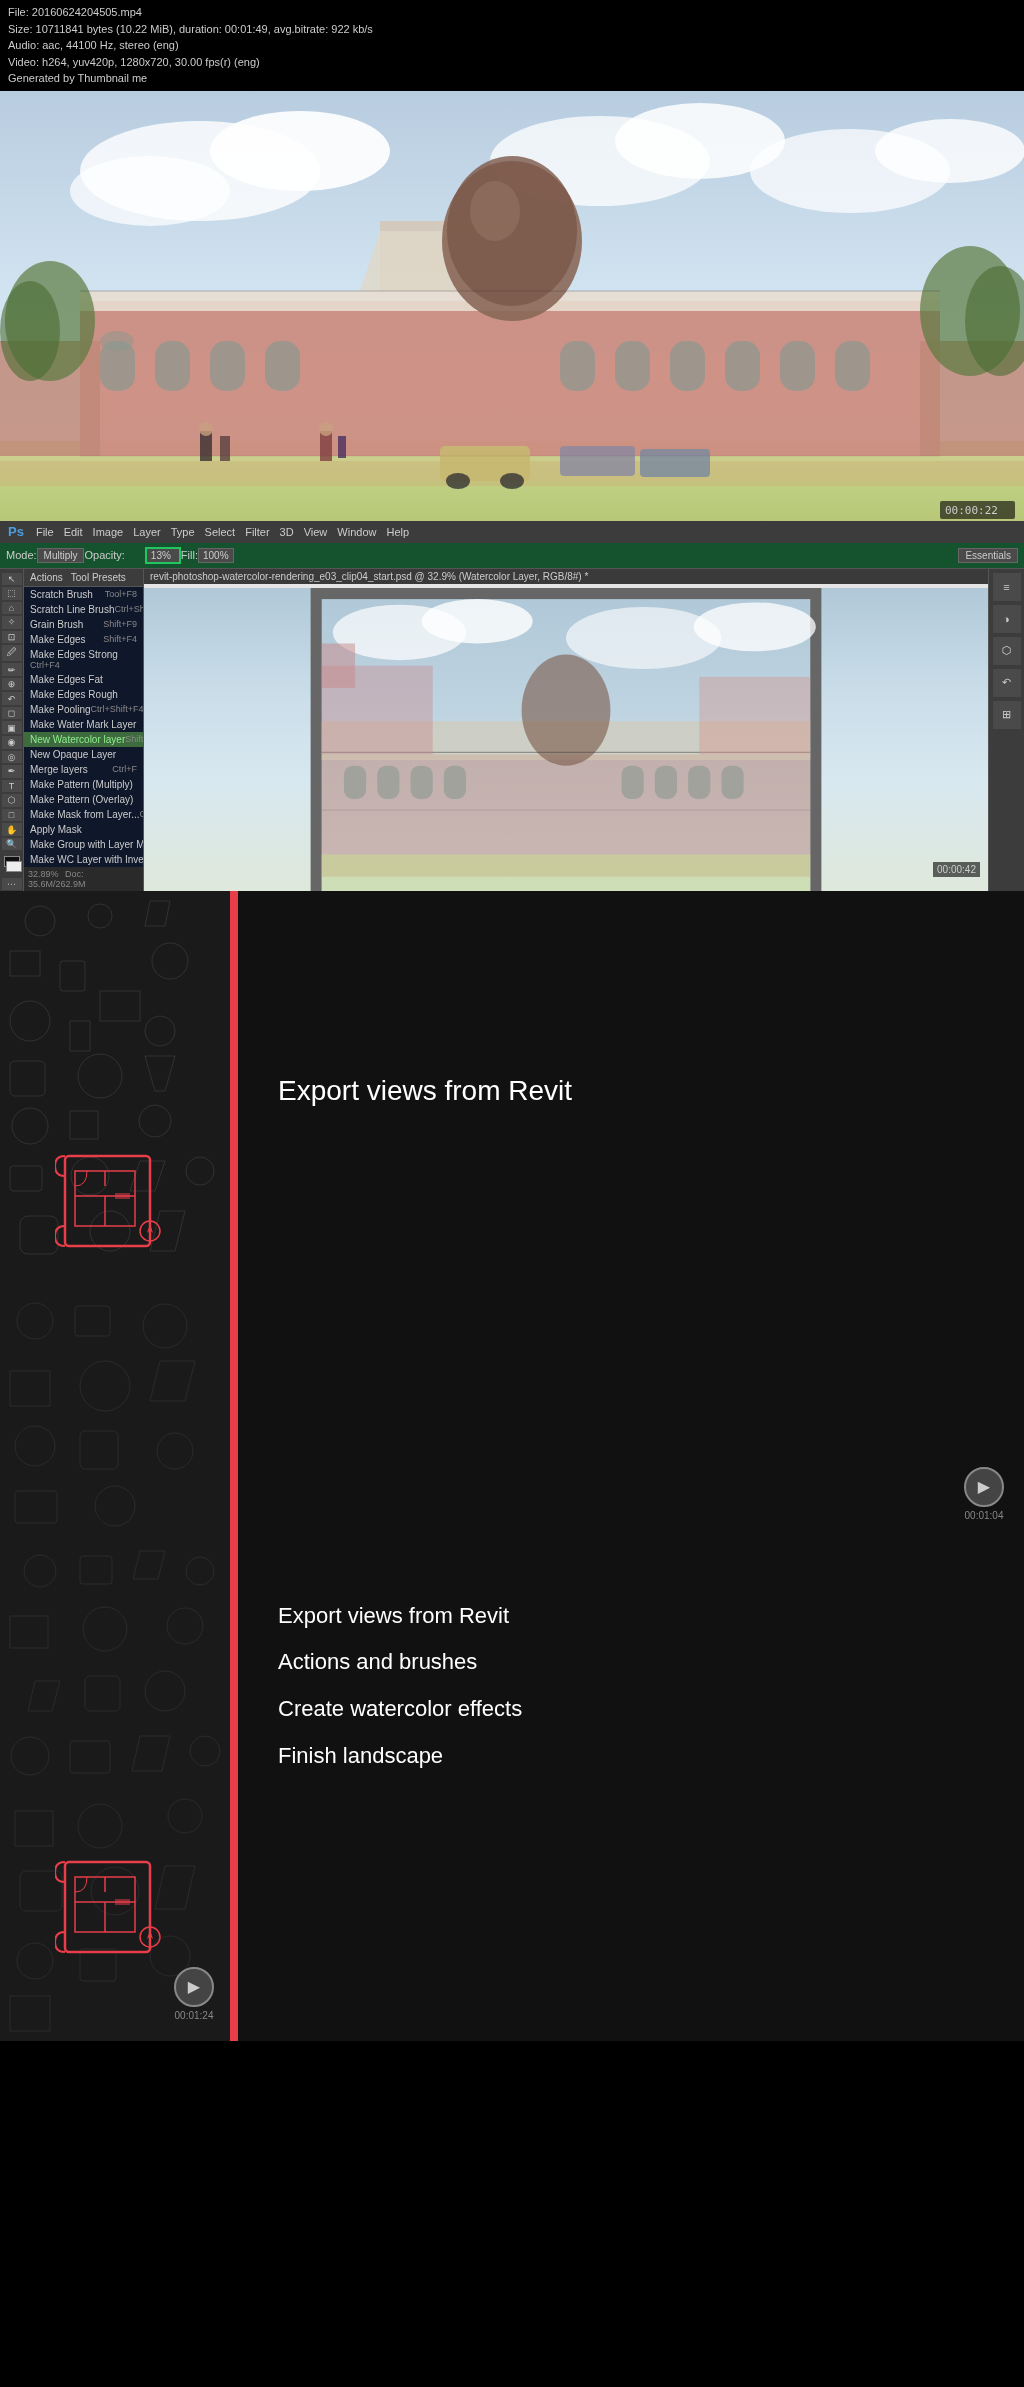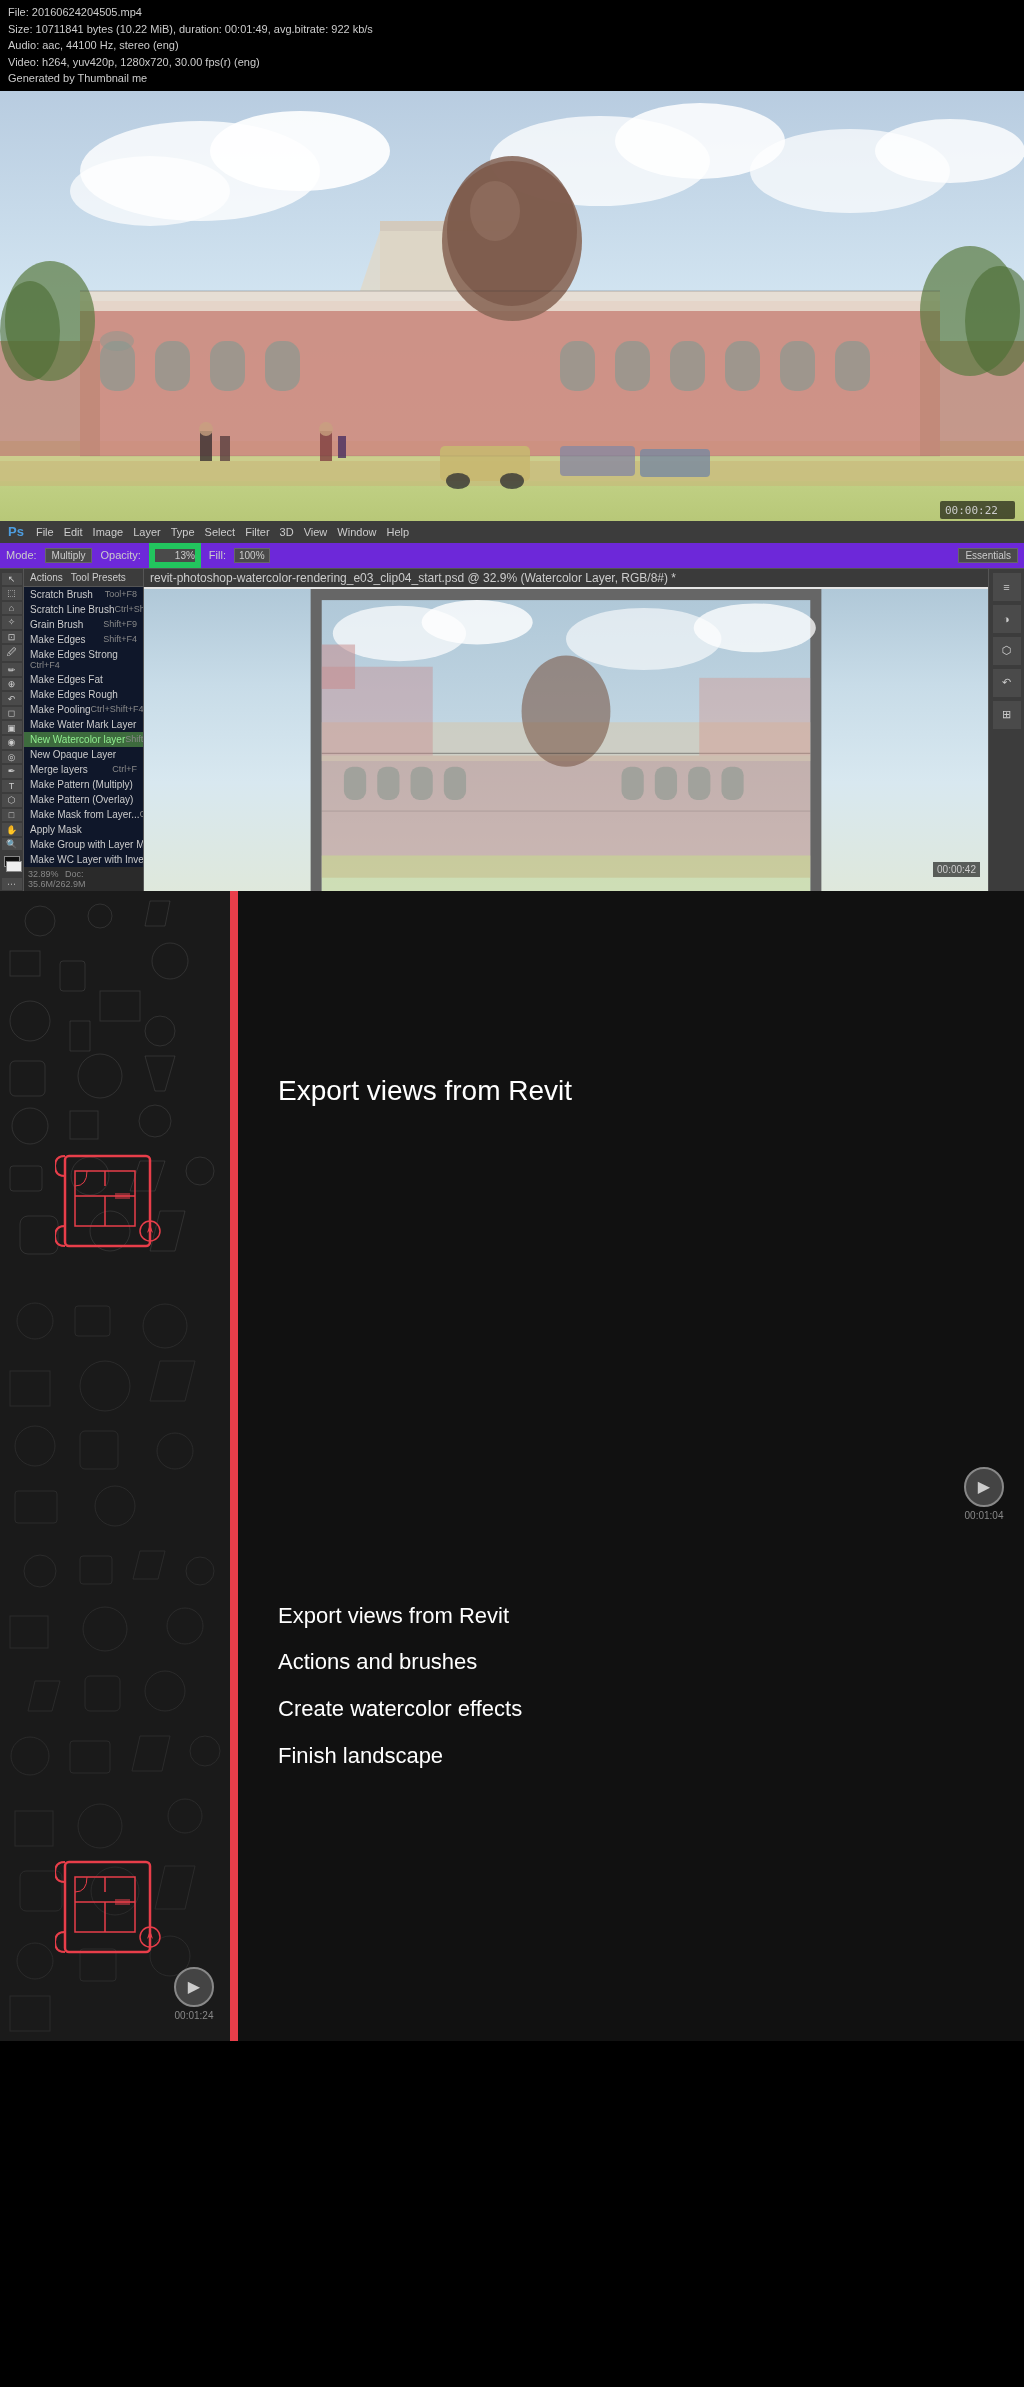--- a/index.html
+++ b/index.html
@@ -41,26 +41,26 @@
       display: flex;
       gap: 10px;
     }
 
     .ps-menu-item {
       color: #ccc;
       font-size: 11px;
     }
 
     .ps-toolbar-bar {
-      background: #6d28d9;
+      background: #14532d;
       height: 26px;
       display: flex;
       align-items: center;
       padding: 0 6px;
-      gap: 8px;
+      gap: 0;
       border-bottom: 1px solid #555;
     }
 
     .ps-toolbar-label {
       color: #ccc;
       font-size: 11px;
     }
 
     .ps-workspace {
       display: flex;
@@ -358,21 +358,21 @@
       <span class="ps-menu-item">View</span>
       <span class="ps-menu-item">Window</span>
       <span class="ps-menu-item">Help</span>
     </div>
   </div>
 
   <div class="ps-toolbar-bar">
     <span class="ps-toolbar-label">Mode:</span>
     <span style="background:#4a4a4a;color:#ccc;font-size:10px;padding:1px 6px;border:1px solid #666;">Multiply</span>
     <span class="ps-toolbar-label">Opacity:</span>
-    <span style="background:#4a4a4a;color:#ccc;font-size:10px;padding:1px 20px;border:6px solid #22c55e;width:36px;">13%</span>
+    <span style="background:#4a4a4a;color:#ccc;font-size:10px;padding:1px 4px;border:2px solid #22c55e;width:36px;margin-left:20px;">13%</span>
     <span class="ps-toolbar-label">Fill:</span>
     <span style="background:#4a4a4a;color:#ccc;font-size:10px;padding:1px 4px;border:1px solid #666;width:36px;">100%</span>
     <div style="flex:1;"></div>
     <span style="color:#ccc;font-size:10px;background:#4a4a4a;padding:1px 6px;border:1px solid #666;">Essentials</span>
   </div>
 
   <div class="ps-workspace">
 
     <div class="ps-left-tools">
       <div class="ps-tool-icon">↖</div>
@@ -459,21 +459,21 @@
         </div>
 
       <div style="background:#2a2a2a;color:#888;font-size:9px;padding:2px 4px;position:sticky;bottom:0;">
         <span>32.89%</span>
         <span style="margin-left:4px;">Doc: 35.6M/262.9M</span>
       </div>
     </div>
 
     <div class="ps-canvas-area">
 
-      <div style="background:#3a3a3a;color:#ccc;font-size:12px;padding:2px 6px;border-bottom:2px solid #e5e5e5;white-space:nowrap;overflow:hidden;">revit-photoshop-watercolor-rendering_e03_clip04_start.psd @ 32.9% (Watercolor Layer, RGB/8#) *</div>
+      <div style="background:#3a3a3a;color:#ccc;font-size:10px;padding:2px 6px;border-bottom:4px solid #e5e5e5;white-space:nowrap;overflow:hidden;">revit-photoshop-watercolor-rendering_e03_clip04_start.psd @ 32.9% (Watercolor Layer, RGB/8#) *</div>
 
       <div class="canvas-preview">
         <svg width="100%" height="100%" viewBox="0 0 460 290" xmlns="http://www.w3.org/2000/svg">
           <defs>
             <linearGradient id="skyGrad2" x1="0%" y1="0%" x2="0%" y2="100%">
               <stop offset="0%" style="stop-color:#b0c8d8;stop-opacity:1"></stop>
               <stop offset="100%" style="stop-color:#d8e8f0;stop-opacity:1"></stop>
             </linearGradient>
           </defs>
           <rect width="460" height="290" fill="#666"></rect>

